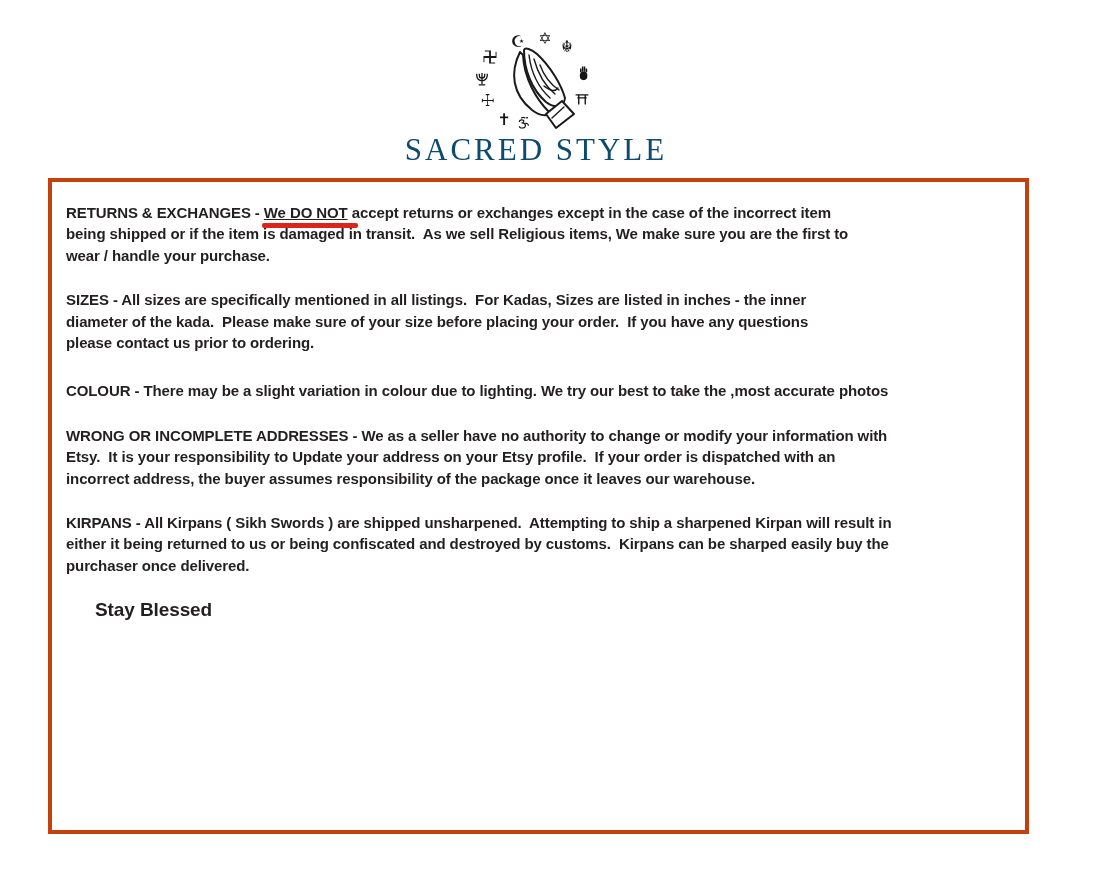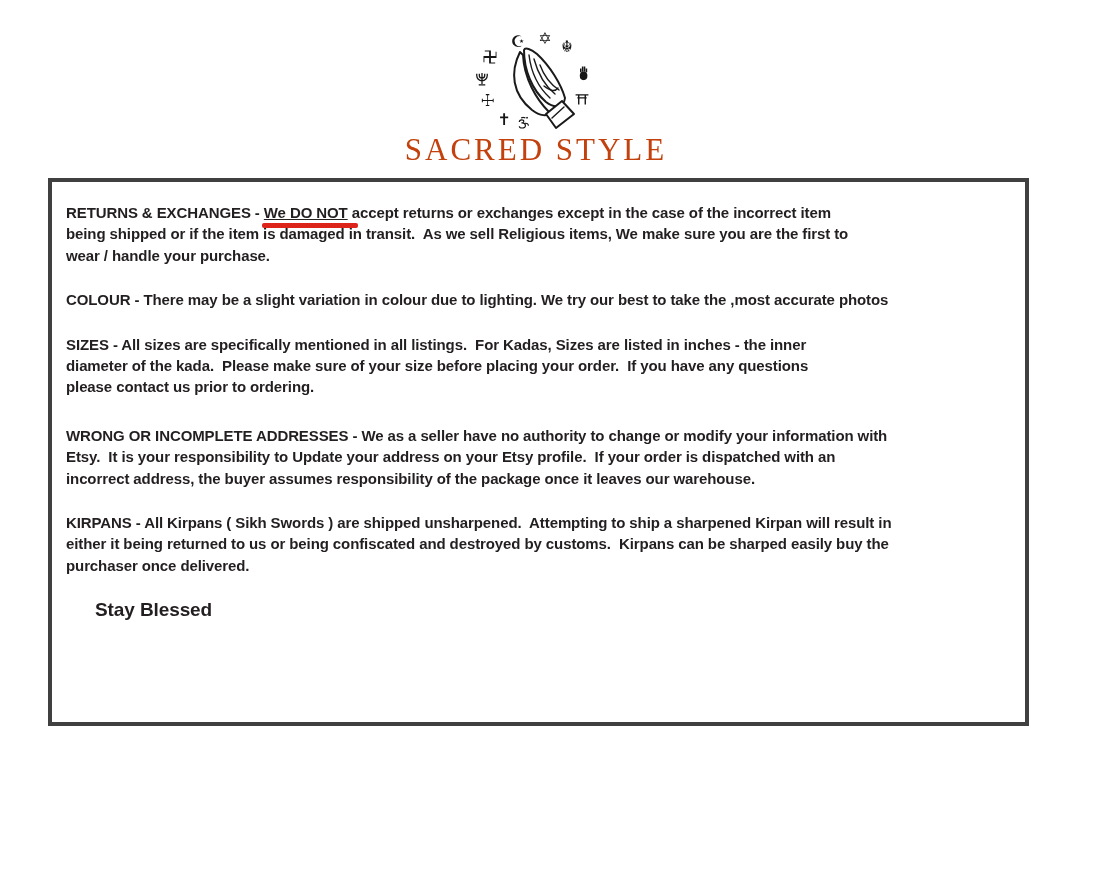--- a/index.html
+++ b/index.html
@@ -9,26 +9,26 @@
   }
   
   .logo-art{position:absolute;left:452px;top:24px;width:164px;height:110px;}
   .sym{position:absolute;color:#161616;font-family:"DejaVu Sans",sans-serif;
        font-size:16px;line-height:1;transform:translate(-50%,-50%);}
   .sym svg{display:block;}
   .hands{position:absolute;left:46px;top:20px;}
   .wordmark{
     position:absolute;left:0;top:132px;width:1072px;text-align:center;
     font-family:"Liberation Serif","DejaVu Serif",serif;font-size:31px;
-    letter-spacing:3px;color:#c2410c;font-weight:500;
+    letter-spacing:3px;color:#0c4a6e;font-weight:500;
   }
   
   .policy-box{
-    position:absolute;left:48px;top:178px;width:981px;height:548px;
-    border:4px solid #404040;background:#fff;box-sizing:border-box;
+    position:absolute;left:48px;top:178px;width:981px;height:656px;
+    border:4px solid #c2410c;background:#fff;box-sizing:border-box;
     padding:20px 14px 3px 14px;
   }
   .para{
     margin:0 0 23px 0;font-size:15px;line-height:21.4px;font-weight:bold;
     color:#231f20;white-space:pre-wrap;letter-spacing:-0.1px;
   }
   .para.gap-lg{margin-bottom:27px;}
   .signoff{font-size:19px;margin-bottom:0;margin-left:29px;}
   .hl{
     position:relative;text-decoration:underline;display:inline-block;
@@ -94,25 +94,25 @@
 
 <div class="wordmark">SACRED STYLE</div>
 
 <div class="policy-box">
 
   <p class="para"><span>RETURNS &amp; EXCHANGES - </span><span class="hl">We DO NOT</span><span> accept returns or exchanges except in the case of the incorrect item
 being shipped or if the item is damaged in transit.  As we sell Religious items, We make sure you are the first to
 wear / handle your purchase.</span></p>
 
 
-  <p class="para">COLOUR - There may be a slight variation in colour due to lighting. We try our best to take the ,most accurate photos</p>
-
   <p class="para gap-lg">SIZES - All sizes are specifically mentioned in all listings.  For Kadas, Sizes are listed in inches - the inner
 diameter of the kada.  Please make sure of your size before placing your order.  If you have any questions
 please contact us prior to ordering.</p>
+
+  <p class="para">COLOUR - There may be a slight variation in colour due to lighting. We try our best to take the ,most accurate photos</p>
 
   <p class="para">WRONG OR INCOMPLETE ADDRESSES - We as a seller have no authority to change or modify your information with
 Etsy.  It is your responsibility to Update your address on your Etsy profile.  If your order is dispatched with an
 incorrect address, the buyer assumes responsibility of the package once it leaves our warehouse.</p>
 
   <p class="para">KIRPANS - All Kirpans ( Sikh Swords ) are shipped unsharpened.  Attempting to ship a sharpened Kirpan will result in
 either it being returned to us or being confiscated and destroyed by customs.  Kirpans can be sharped easily buy the
 purchaser once delivered.</p>
 
 

